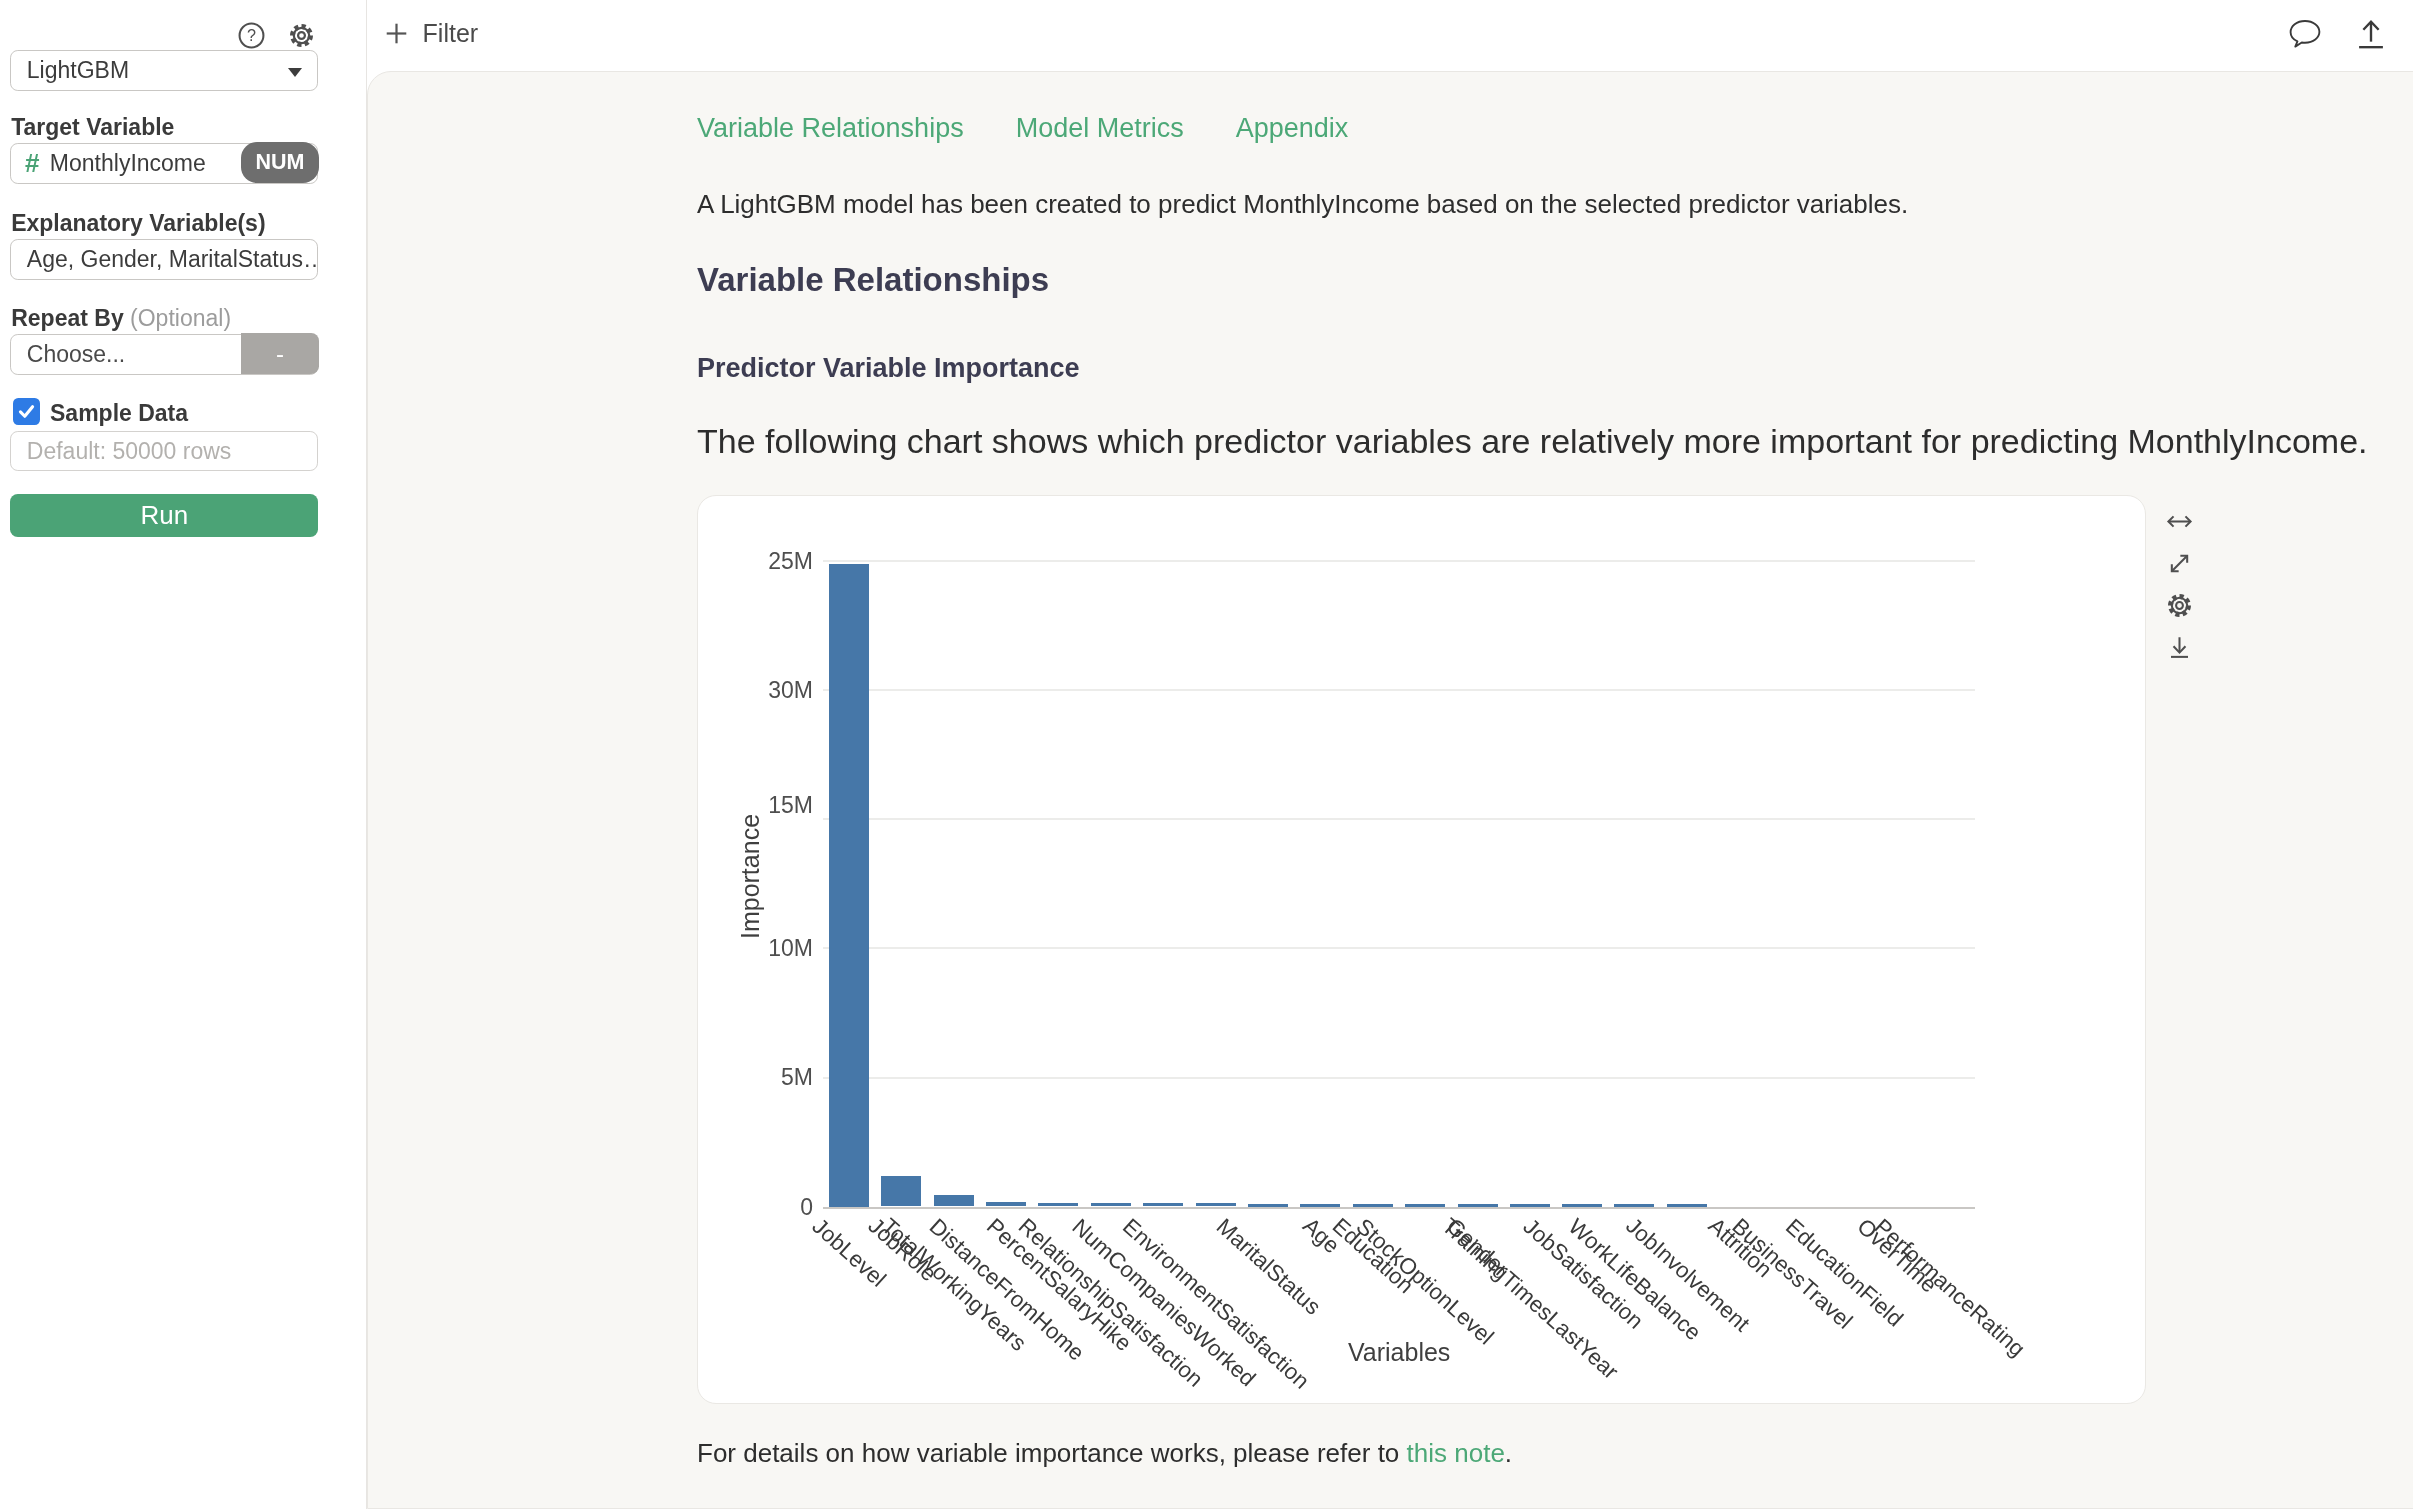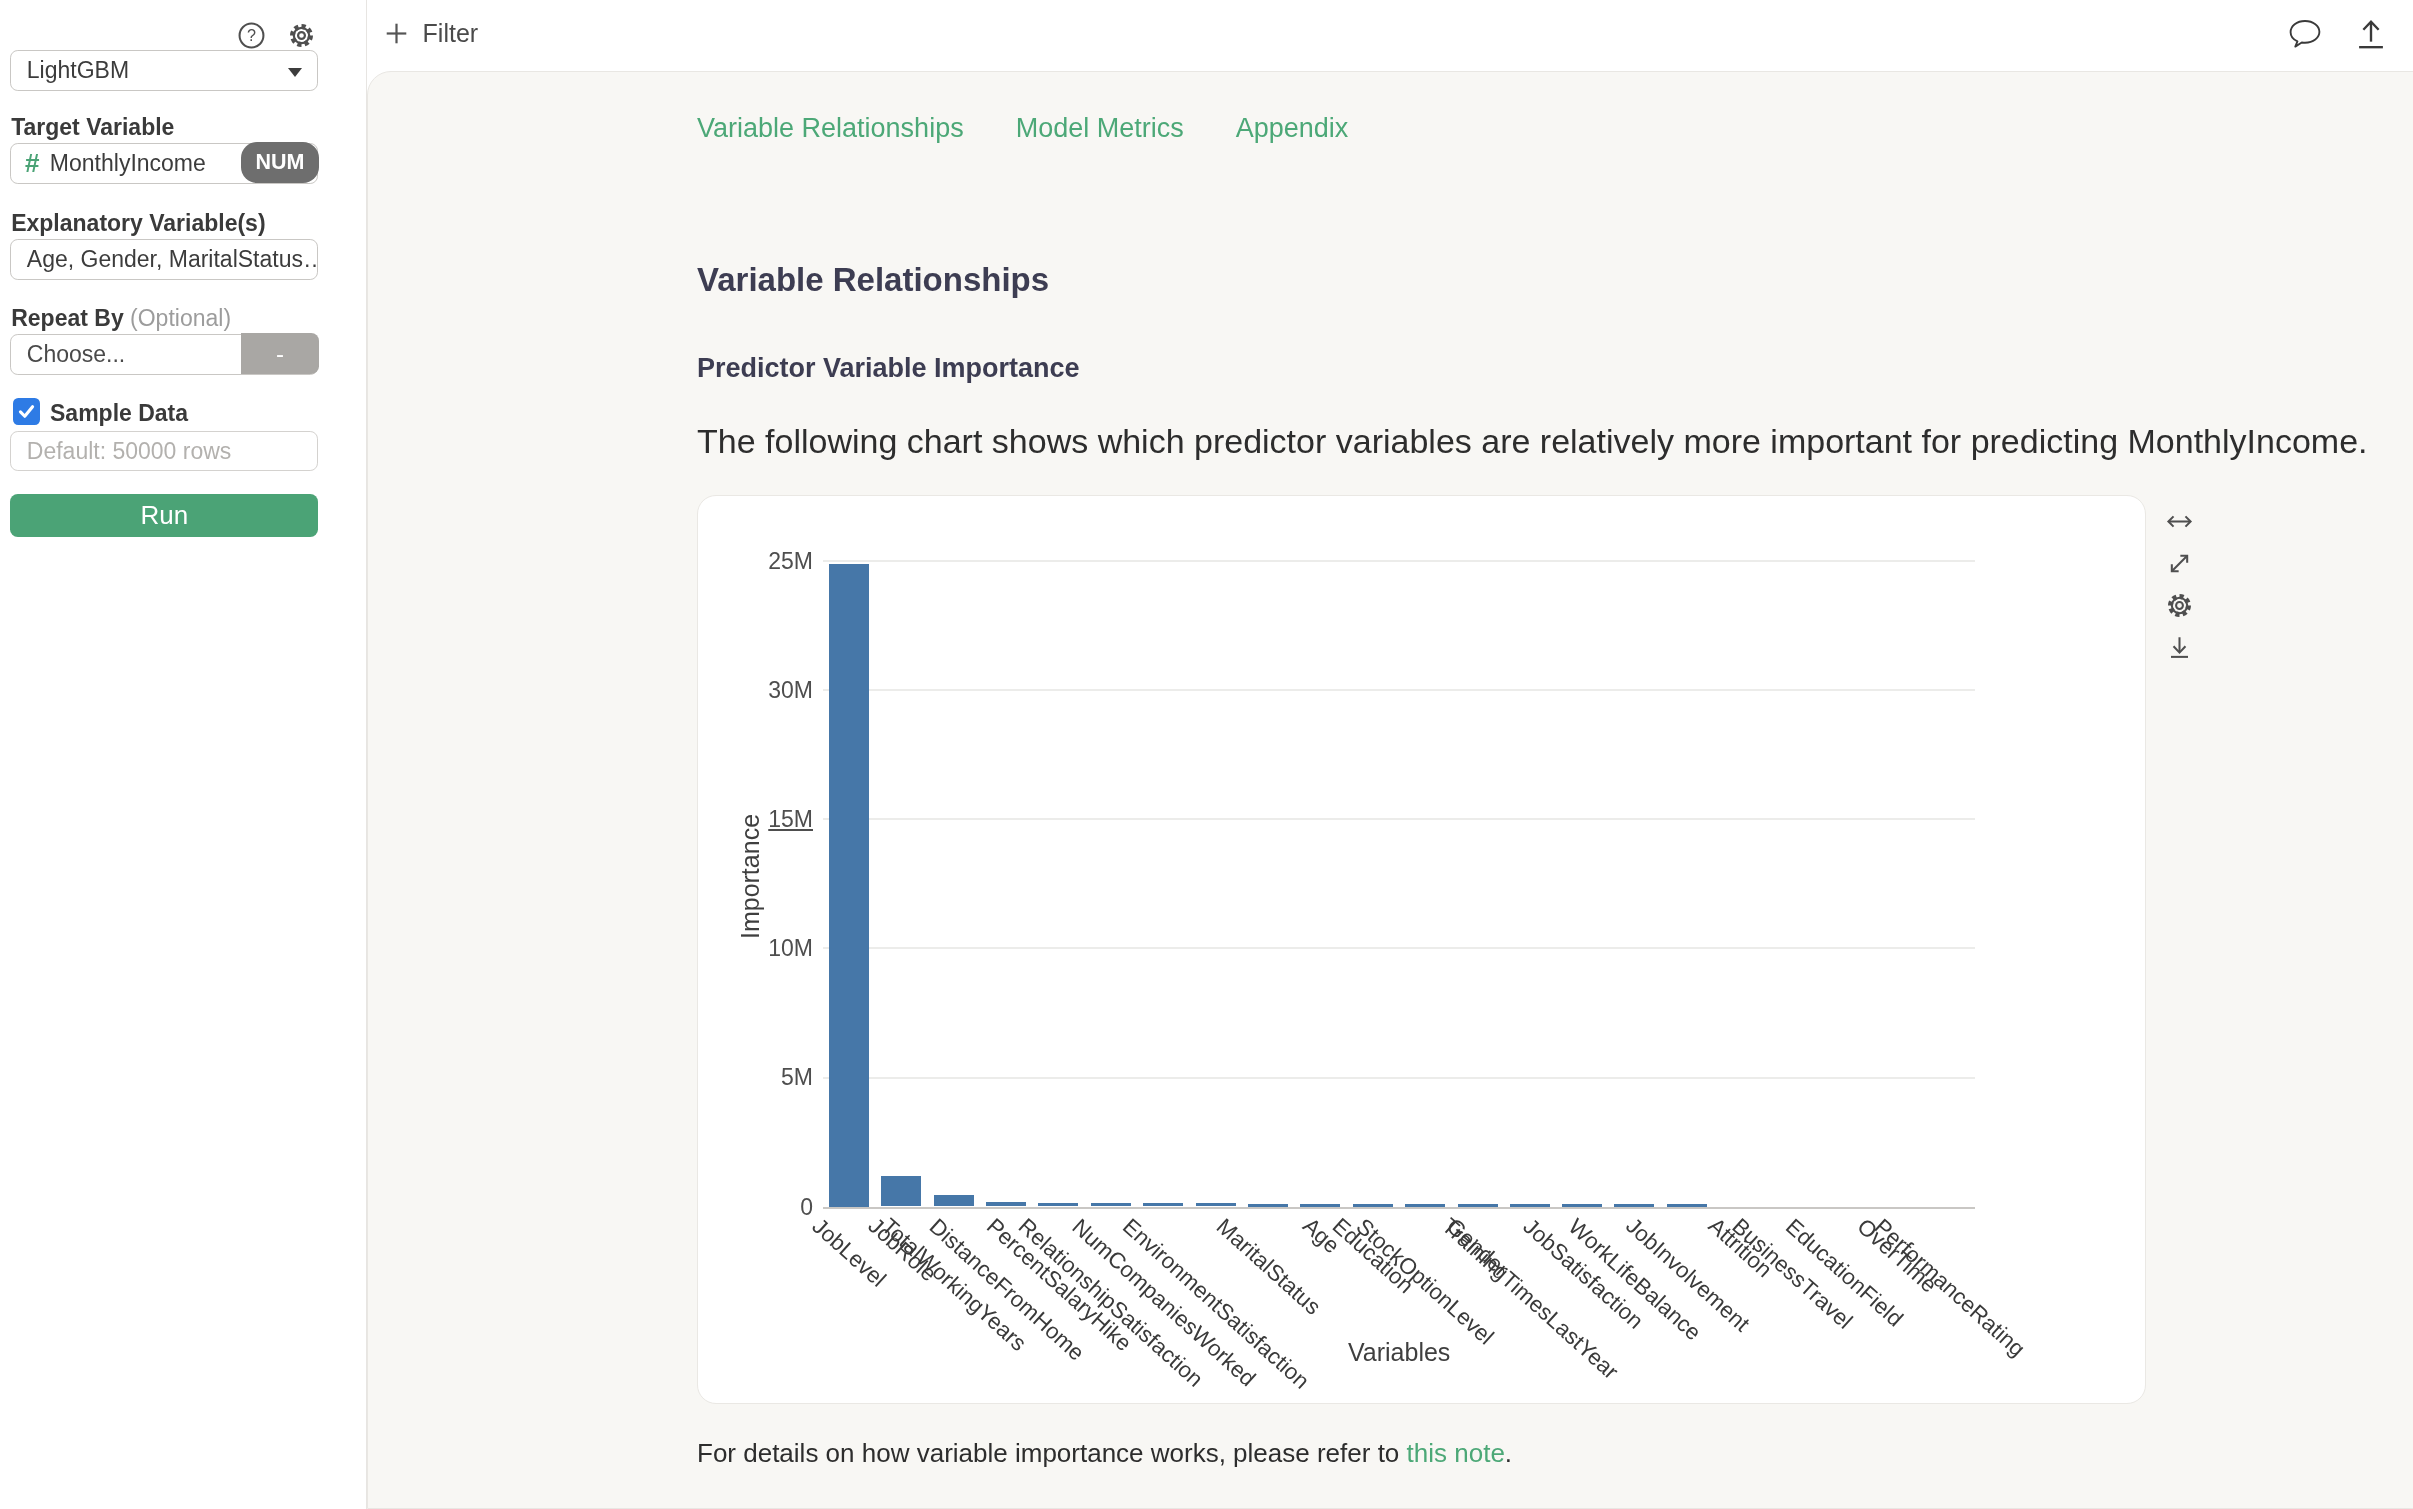--- a/index.html
+++ b/index.html
@@ -145,33 +145,34 @@
   </div>
 </div>
 
 <div class="card">
   <div class="tabs">
     <span class="tab">Variable Relationships</span>
     <span class="tab">Model Metrics</span>
     <span class="tab">Appendix</span>
   </div>
 
+  <div class="intro">A LightGBM model has been created to predict MonthlyIncome based on the selected predictor variables.</div>
   <div class="h2">Variable Relationships</div>
   <div class="h3">Predictor Variable Importance</div>
   <div class="desc">The following chart shows which predictor variables are relatively more important for predicting MonthlyIncome.</div>
 
   <div class="chart-panel" id="chart-plot">
     <div class="ylabel">Importance</div>
   <div class="ytick" style="left: 20px; top: 698px;">0</div>
       <div class="gridline" style="left: 125px; width: 1152px; top: 581px;"></div>
       <div class="ytick" style="left: 20px; top: 568px;">5M</div>
       <div class="gridline" style="left: 125px; width: 1152px; top: 451px;"></div>
       <div class="ytick" style="left: 20px; top: 439px;">10M</div>
       <div class="gridline" style="left: 125px; width: 1152px; top: 322px;"></div>
-      <div class="ytick" style="left: 20px; top: 310px; text-decoration: underline;">15M</div>
+      <div class="ytick" style="left: 20px; top: 296px;">15M</div>
       <div class="gridline" style="left: 125px; width: 1152px; top: 193px;"></div>
       <div class="ytick" style="left: 20px; top: 181px;">30M</div>
       <div class="gridline" style="left: 125px; width: 1152px; top: 64px;"></div>
       <div class="ytick" style="left: 20px; top: 52px;">25M</div>
       <div class="axisline" style="left: 125px; width: 1152px; top: 711px;"></div>
       <div class="bar" style="background: rgb(70, 119, 168); left: 131px; width: 40px; top: 68px; height: 643px;"></div>
       <div class="bar" style="background: rgb(70, 119, 168); left: 183px; width: 40px; top: 680px; height: 30px;"></div>
       <div class="bar" style="background: rgb(70, 119, 168); left: 236px; width: 40px; top: 699px; height: 11.2px;"></div>
       <div class="bar" style="background: rgb(70, 119, 168); left: 288px; width: 40px; top: 706px; height: 4.3px;"></div>
       <div class="bar" style="background: rgb(70, 119, 168); left: 340px; width: 40px; top: 707px; height: 3.4px;"></div>

